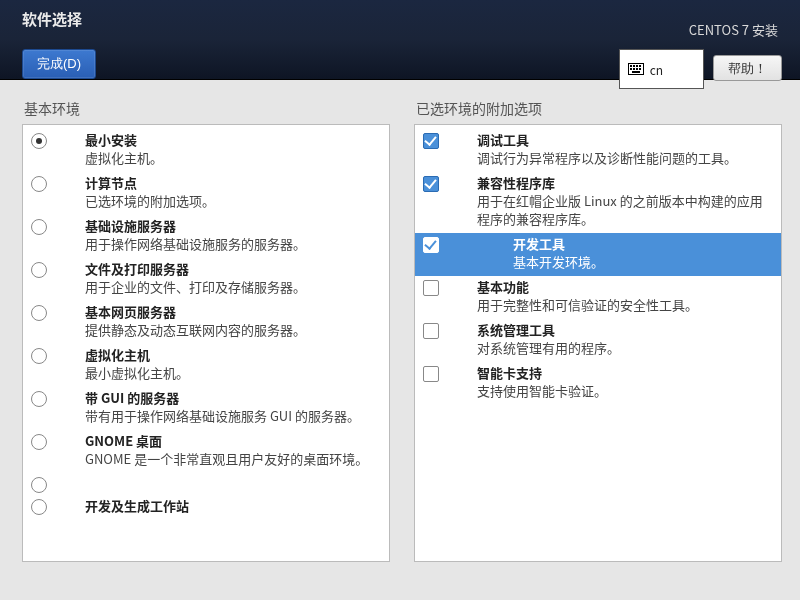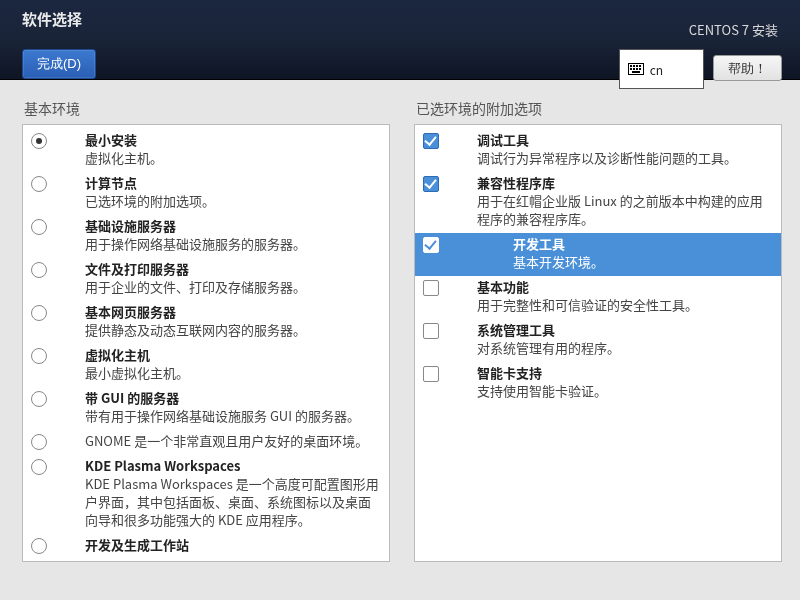--- a/index.html
+++ b/index.html
@@ -238,29 +238,26 @@
         <div class="env-item">
           <div class="radio"></div>
           <div class="item-text">
             <div class="item-label">带 GUI 的服务器</div>
             <div class="item-desc">带有用于操作网络基础设施服务 GUI 的服务器。</div>
           </div>
         </div>
         <div class="env-item">
           <div class="radio"></div>
           <div class="item-text">
+            <div class="item-label">GNOME 桌面</div>
             <div class="item-desc">GNOME 是一个非常直观且用户友好的桌面环境。</div>
           </div>
         </div>
         <div class="env-item">
           <div class="radio"></div>
-          <div class="item-text">
-            <div class="item-label">KDE Plasma Workspaces</div>
-            <div class="item-desc">KDE Plasma Workspaces 是一个高度可配置图形用户界面，其中包括面板、桌面、系统图标以及桌面向导和很多功能强大的 KDE 应用程序。</div>
-          </div>
         </div>
         <div class="env-item">
           <div class="radio"></div>
           <div class="item-text">
             <div class="item-label">开发及生成工作站</div>
           </div>
         </div>
       </div>
   </div>
   <div class="column right">

